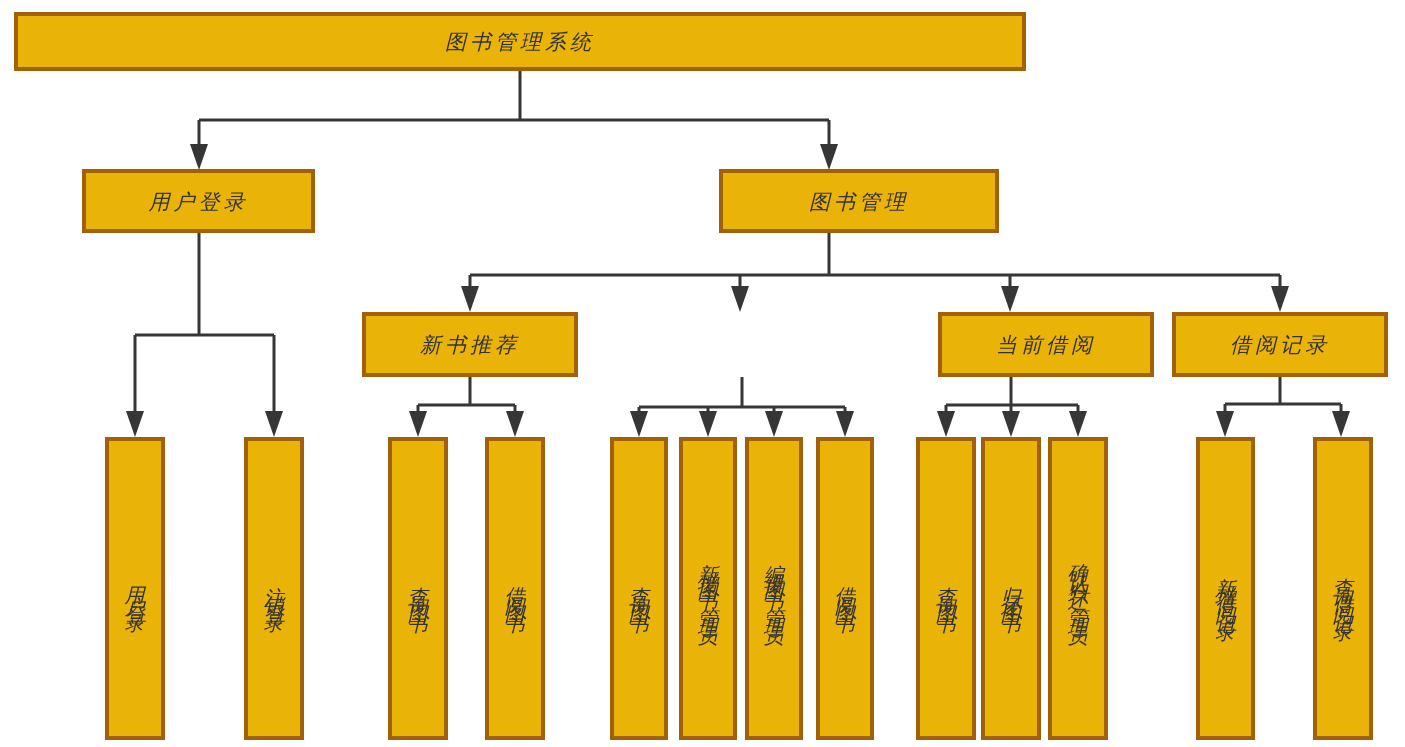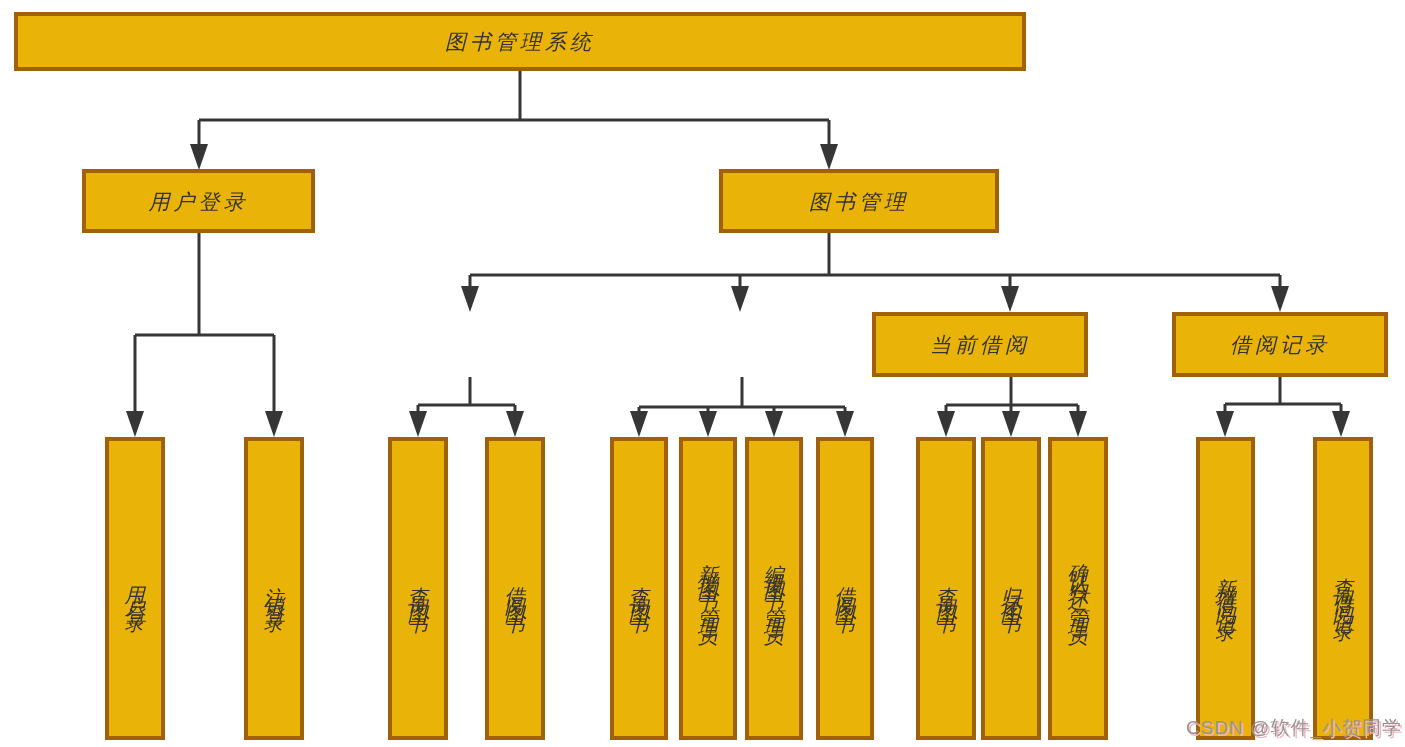--- a/index.html
+++ b/index.html
@@ -47,21 +47,21 @@
     line-height: 1;
     color: #333333;
   }
   
   .root  { left: 14px;  top: 12px;  width: 1012px; height: 59px; }
   .l2a   { left: 82px;  top: 169px; width: 233px;  height: 64px; }
   .l2b   { left: 712px; top: 169px; width: 280px;  height: 64px; margin-left: 7px; }
   .l3    { top: 312px; height: 65px; width: 216px; }
   .l3a   { left: 362px; }
   .l3b   { left: 632px; }
-  .l3c   { left: 872px; }
+  .l3c   { left: 938px; }
   .l3d   { left: 1172px; text-align: right; }
   .leaf  { top: 437px; height: 303px; width: 60px; }
   .a1 { left: 105px; }
   .a2 { left: 244px; }
   .b1 { left: 388px; }
   .b2 { left: 485px; }
   .c1 { left: 610px; width: 58px; }
   .c2 { left: 679px; width: 58px; }
   .c3 { left: 745px; width: 58px; }
   .c4 { left: 816px; width: 58px; }
@@ -122,20 +122,23 @@
     <span class="hlabel">图书管理系统</span>
   </div>
 
   <div class="node l2a">
     <span class="hlabel">用户登录</span>
   </div>
   <div class="node l2b">
     <span class="hlabel">图书管理</span>
   </div>
 
+  <div class="node l3 l3a">
+    <span class="hlabel">新书推荐</span>
+  </div>
   <div class="node l3 l3c">
     <span class="hlabel">当前借阅</span>
   </div>
   <div class="node l3 l3d">
     <span class="hlabel">借阅记录</span>
   </div>
 
   <div class="node leaf vnode a1">
     <span class="vlabel">用户登录</span>
   </div>
@@ -173,15 +176,14 @@
     <span class="vlabel">确认归还（管理员）</span>
   </div>
 
   <div class="node leaf vnode e1">
     <span class="vlabel">新增借阅记录</span>
   </div>
   <div class="node leaf vnode e2">
     <span class="vlabel">查询借阅记录</span>
   </div>
 
-  <div id="watermark">CSDN @软件_小贺同学</div>
 
 </div>
 
 </body></html>

